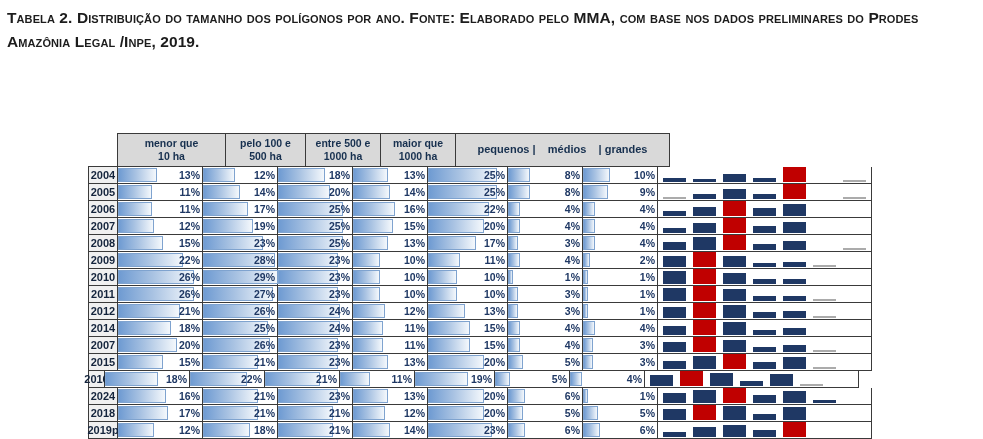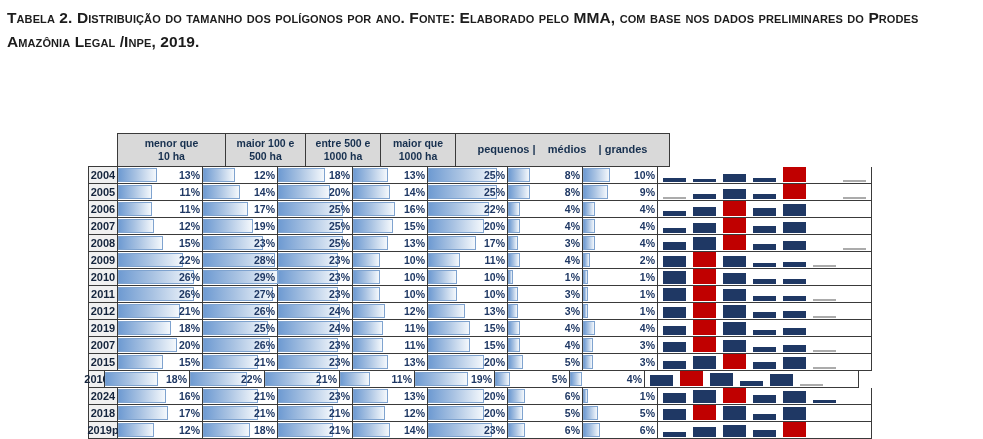--- a/index.html
+++ b/index.html
@@ -59,21 +59,21 @@
 <p class="caption">Tabela 2. Distribuição do tamanho dos polígonos por ano. Fonte: Elaborado pelo MMA, com base nos dados preliminares do Prodes Amazônia Legal /Inpe, 2019.</p>
 
 <div class="tbl">
   <div class="trow hrow">
       <div class="cell hcell ghost" style="width: 30px;"></div>
       <div class="cell hcell" style="width: 108px;">
         <span>menor que</span>
         <span>10 ha</span>
       </div>
       <div class="cell hcell" style="width: 80px;">
-        <span>maior 100 e</span>
+        <span>pelo 100 e</span>
         <span>500 ha</span>
       </div>
       <div class="cell hcell" style="width: 75px;">
         <span>entre 500 e</span>
         <span>1000 ha</span>
       </div>
       <div class="cell hcell" style="width: 75px;">
         <span>maior que</span>
         <span>1000 ha</span>
       </div>
@@ -536,21 +536,21 @@
           <div class="slot">
             <div class="sbar" style="height: 7px; background: rgb(31, 56, 100);"></div>
           </div>
           <div class="slot">
             <div class="sbar" style="height: 2px; background: rgb(171, 171, 171);"></div>
           </div>
           <div class="slot"></div>
         </div>
       </div>
       <div class="trow">
-        <div class="cell ycell" style="width: 30px;">2019</div>
+        <div class="cell ycell" style="width: 30px;">2014</div>
         <div class="cell vcell" style="width: 85px;">
           <div class="databar" style="width: 61.0714%;"></div>
           <span class="pct">18%</span>
         </div>
         <div class="cell vcell" style="width: 75px;">
           <div class="databar" style="width: 84.5714%;"></div>
           <span class="pct">25%</span>
         </div>
         <div class="cell vcell" style="width: 75px;">
           <div class="databar" style="width: 81.2143%;"></div>

